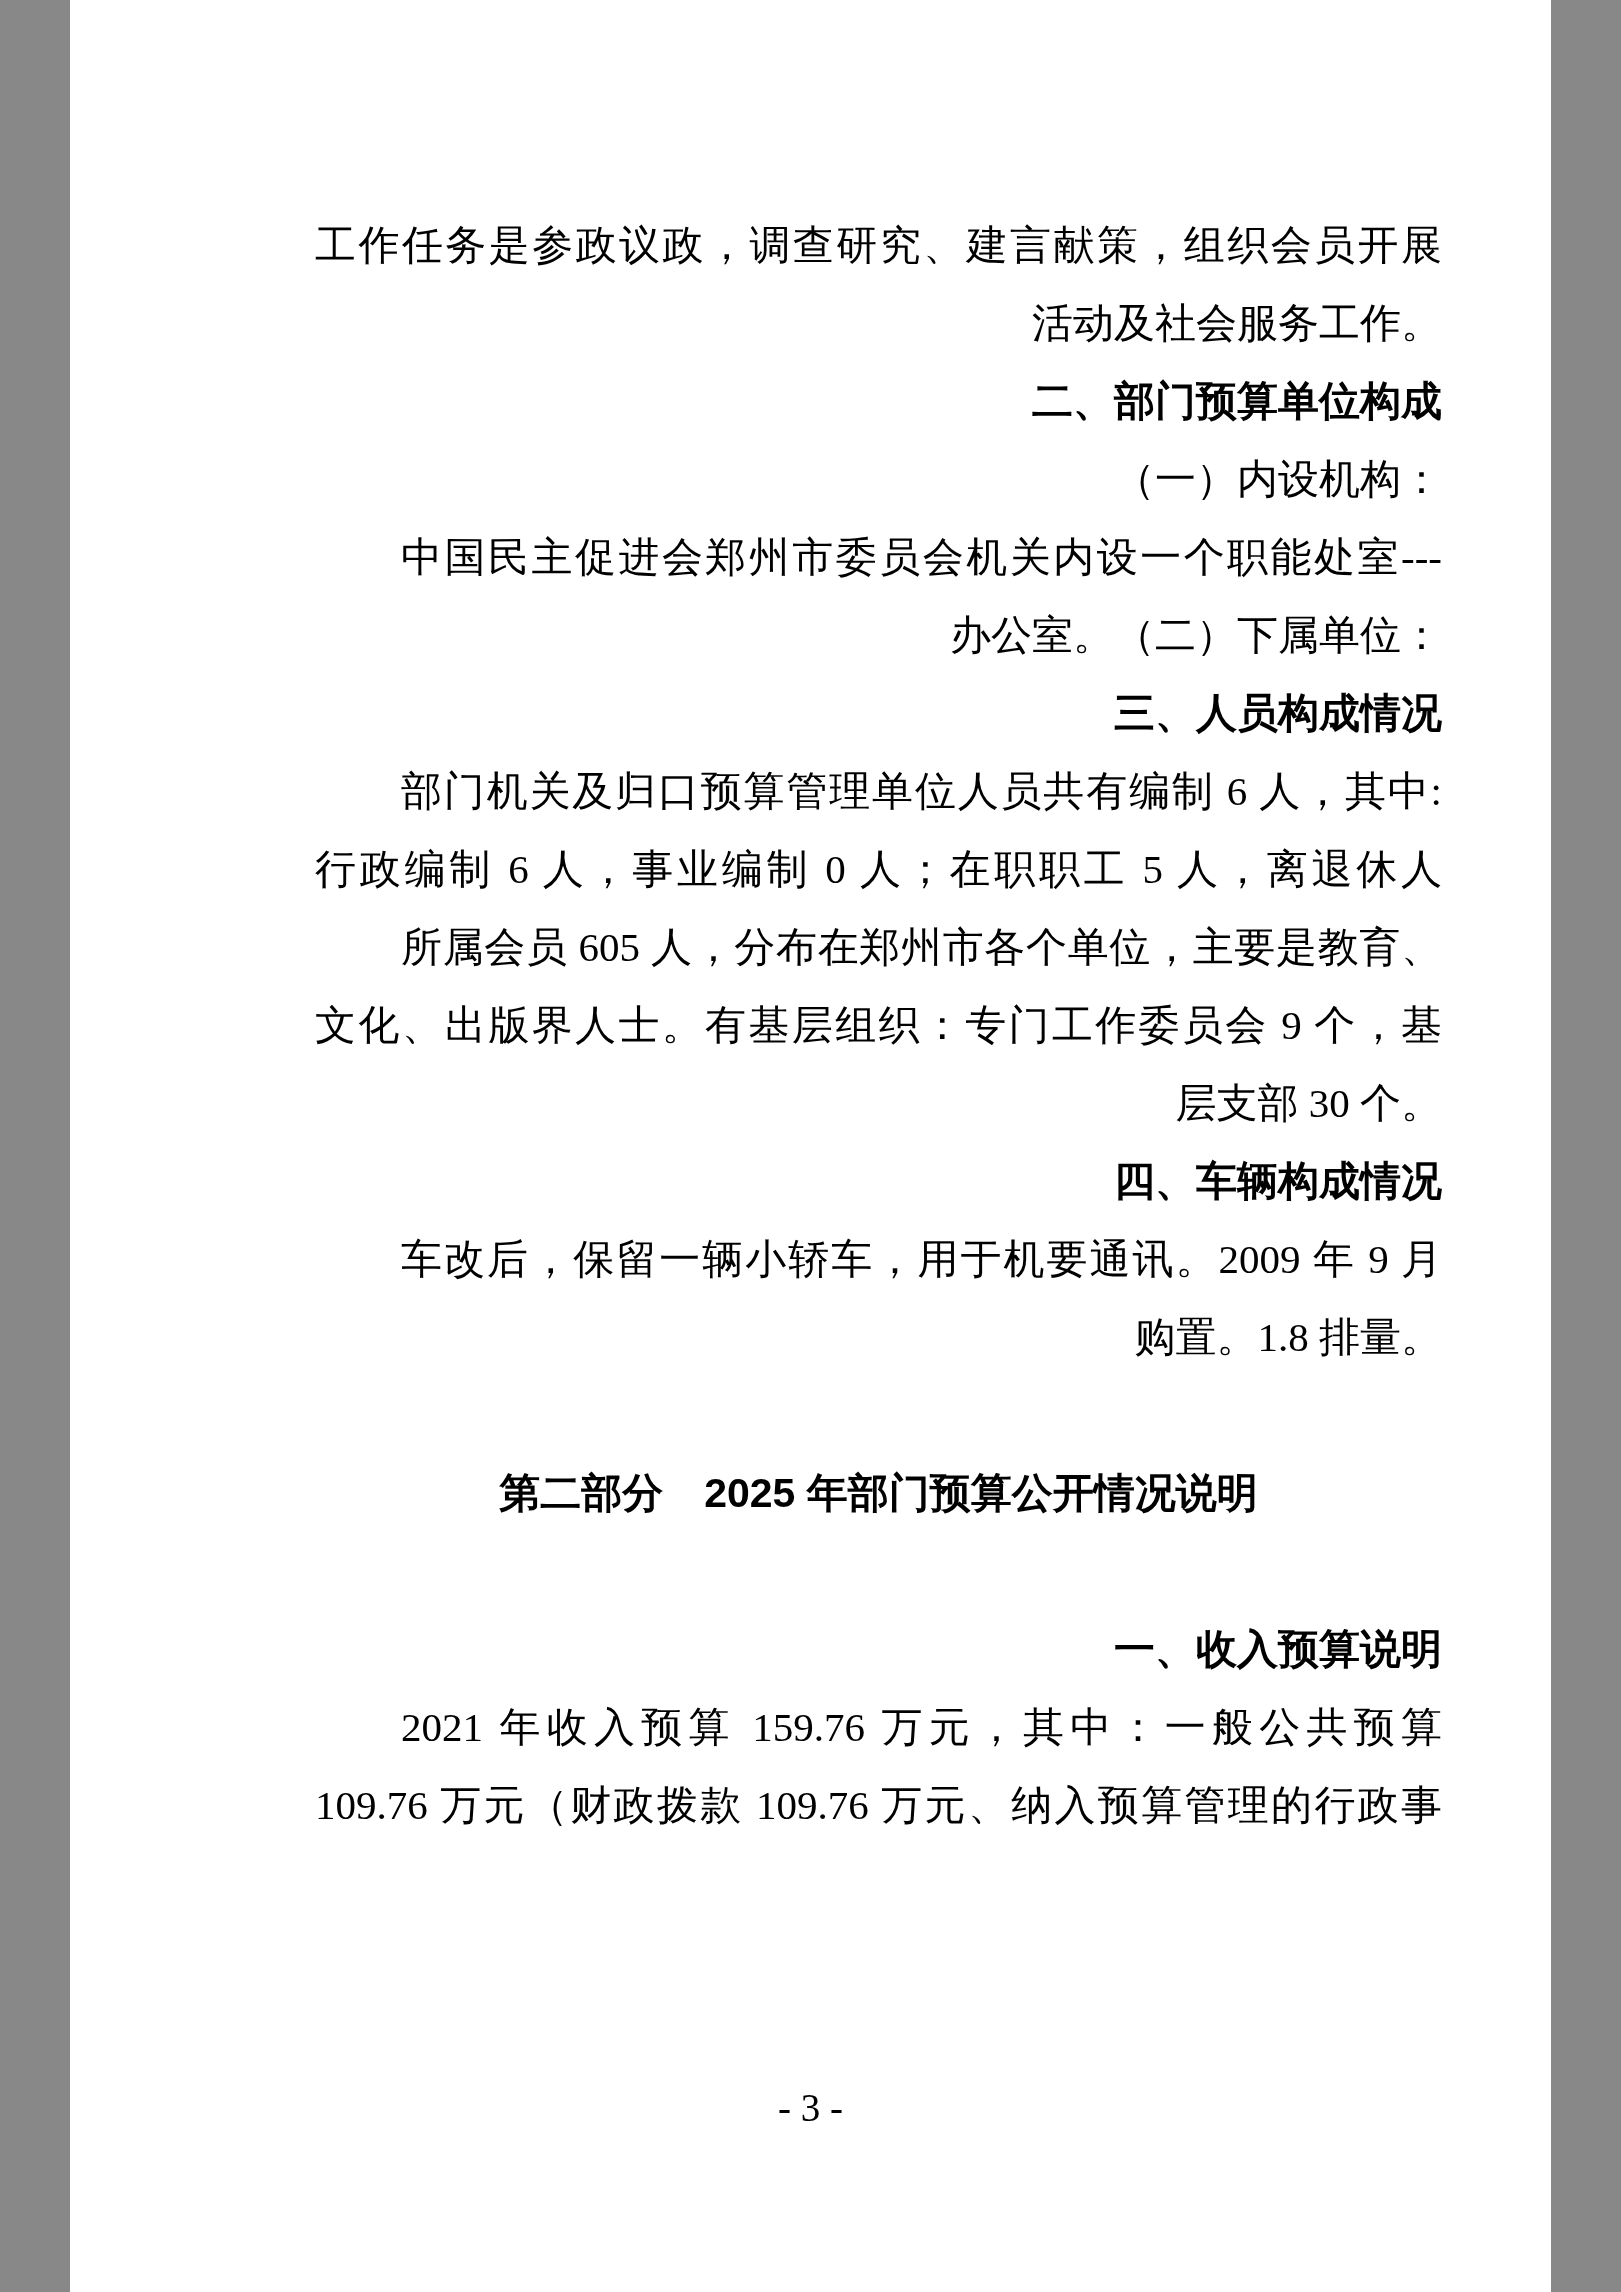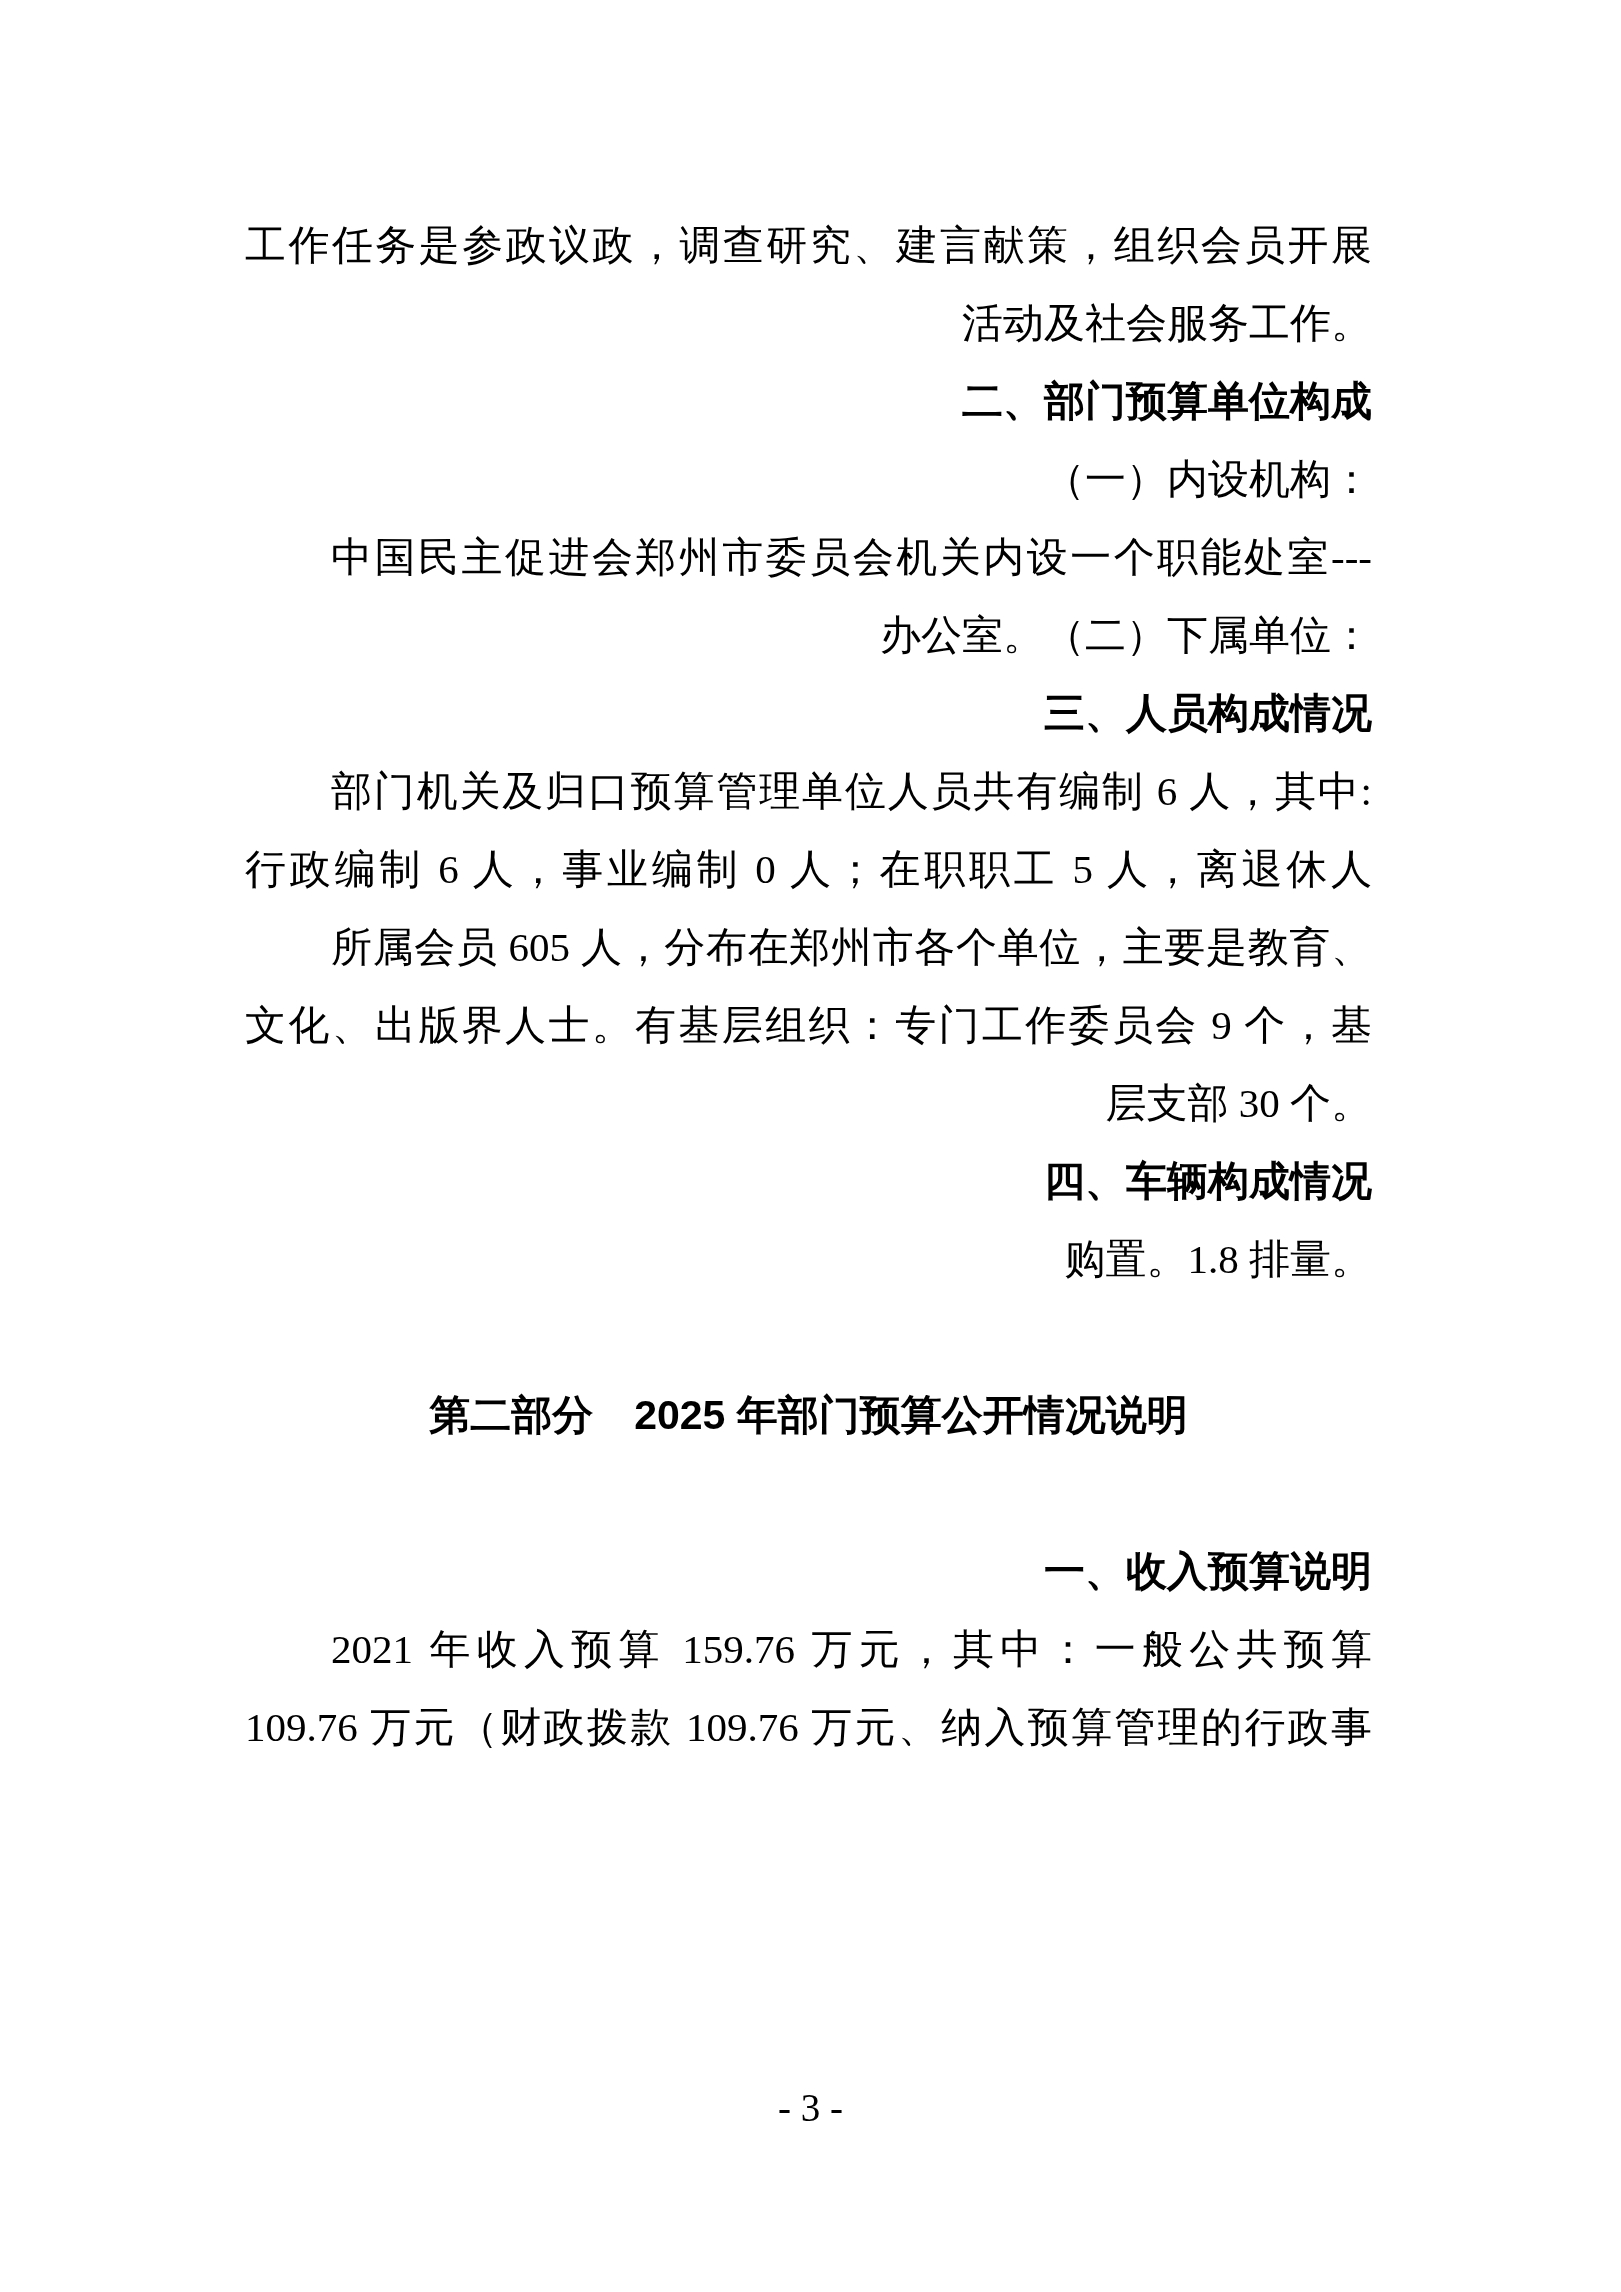--- a/index.html
+++ b/index.html
@@ -1,18 +1,18 @@
 <!DOCTYPE html>
 <html><head>
 <meta charset="utf-8">
 <style>
   html,body { margin:0; padding:0; background:#888; }
   .page {
     position:relative;
-    width:1621px; height:2293px;
+    width:1481px; height:2293px;
     margin:0 auto;
     background:#ffffff;
     color:#000000;
     font-family:"Liberation Serif","DejaVu Serif",serif;
     overflow:hidden;
   }
   .doc {
     position:absolute;
     left:245px; top:206px;
     width:1127px;
@@ -66,20 +66,21 @@
       <div class="line body indent">（一）内设机构：</div>
       <div class="line body indent fill">中国民主促进会郑州市委员会机关内设一个职能处室---</div>
       <div class="line body">办公室。（二）下属单位：</div>
       <div class="line heading indent">三、人员构成情况</div>
       <div class="line body indent fill">部门机关及归口预算管理单位人员共有编制 6 人，其中:</div>
       <div class="line body fill">行政编制 6 人，事业编制 0 人；在职职工 5 人，离退休人</div>
       <div class="line body indent fill">所属会员 605 人，分布在郑州市各个单位，主要是教育、</div>
       <div class="line body fill">文化、出版界人士。有基层组织：专门工作委员会 9 个，基</div>
       <div class="line body">层支部 30 个。</div>
       <div class="line heading indent">四、车辆构成情况</div>
+      <div class="line body indent fill">车改后，保留一辆小轿车，用于机要通讯。2009 年 9 月</div>
       <div class="line body">购置。1.8 排量。</div>
       <div class="line blank"></div>
       <div class="line title">第二部分　2025 年部门预算公开情况说明</div>
       <div class="line blank"></div>
       <div class="line heading indent">一、收入预算说明</div>
       <div class="line body indent fill">2021 年收入预算 159.76 万元，其中：一般公共预算</div>
       <div class="line body fill">109.76 万元（财政拨款 109.76 万元、纳入预算管理的行政事</div>
     </div>
   <div class="footer">- 3 -</div>
 </div>

